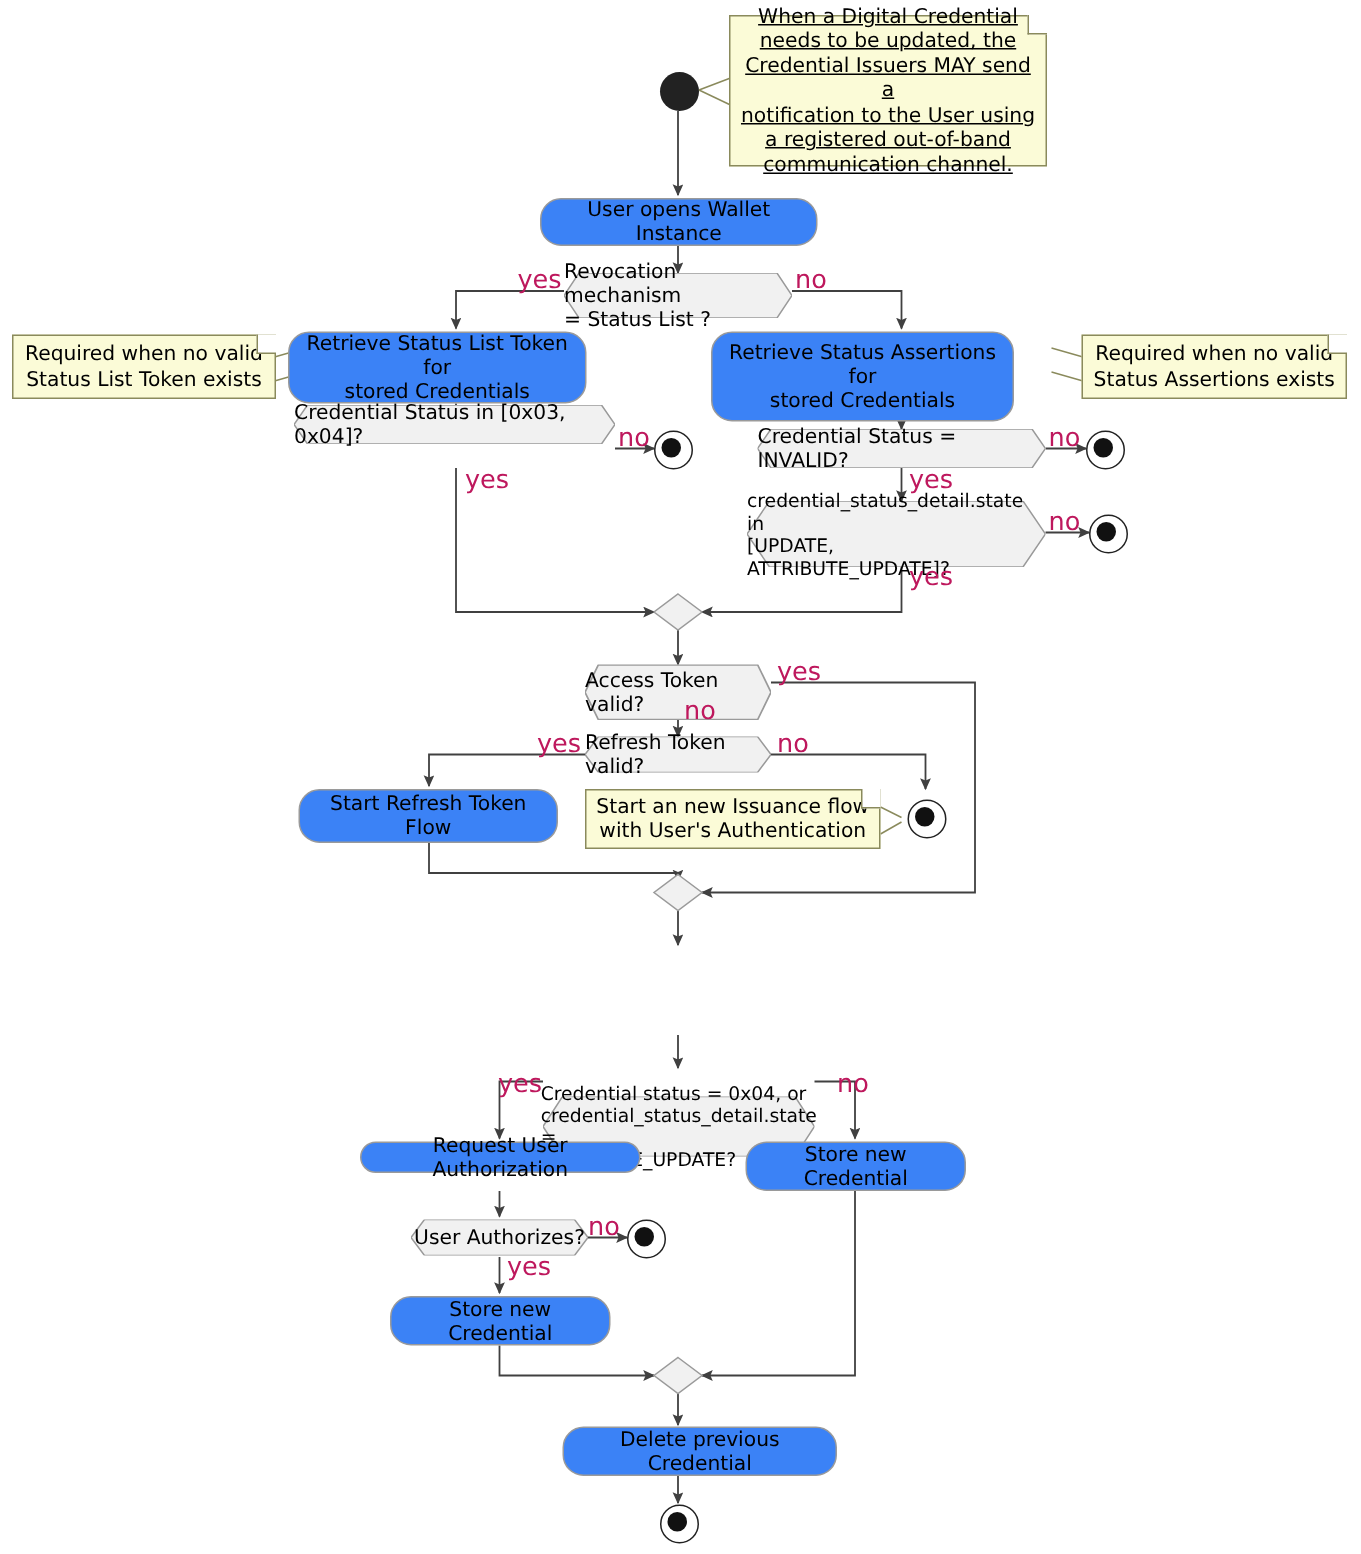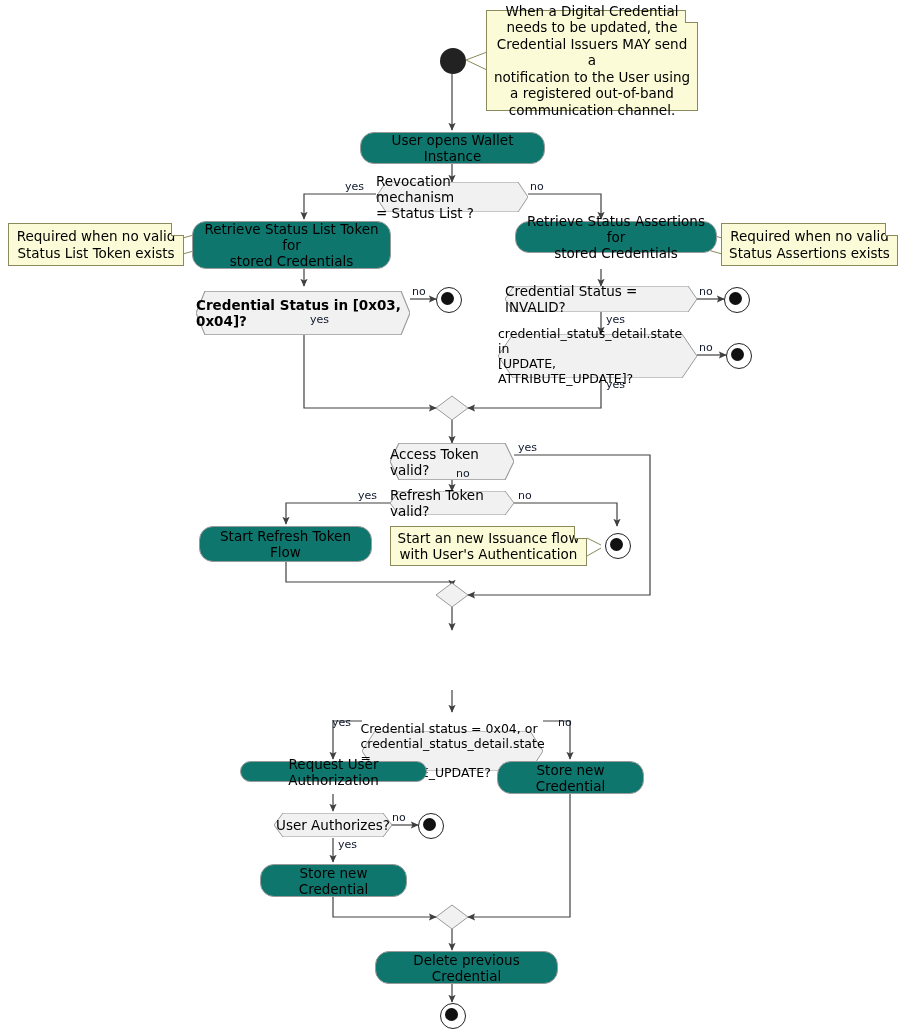--- a/index.html
+++ b/index.html
@@ -31,21 +31,21 @@
     display: flex;
     align-items: center;
     justify-content: center;
     text-align: center;
     color: #000000;
     font-size: 13.5px;
     line-height: 16px;
     white-space: pre-line;
   }
   .activity {
-    background: #0f766e;
+    background: #3b82f6;
     border: 1px solid #9A9A9A;
     border-radius: 14px;
     padding: 2px 10px;
     text-align: center;
   }
   .decision-wrap {
     position: absolute;
     box-sizing: border-box;
   }
   .decision-shape {
@@ -87,23 +87,23 @@
     right: -1px;
     top: -1px;
     width: 12px;
     height: 12px;
     background: #ffffff;
     border-left: 1px solid #8A8A5C;
     border-bottom: 1px solid #8A8A5C;
   }
   .edge-label {
     position: absolute;
-    font-size: 11px;
+    font-size: 17px;
     line-height: 14px;
-    color: #0f172a;
+    color: #be185d;
     white-space: nowrap;
   }
   .circle-node {
     position: absolute;
   }
 </style>
 </head>
 <body>
 
 <div id="diagram">
@@ -193,21 +193,21 @@
 
     <g stroke="#9A9A9A" stroke-width="1" fill="#F1F1F1">
       <polygon points="452,396 468,408 452,420 436,408"></polygon>
       <polygon points="452,583 468,595 452,607 436,595"></polygon>
       <polygon points="452,905 468,917 452,929 436,917"></polygon>
     </g>
   </svg>
 
   <div class="circle-node" style="left:440px; top:48px; width:26px; height:26px; border-radius:50%; background:#222222;"></div>
 
-  <div class="note" style="left:486px; top:10px; width:212px; height:101px;">
+  <div class="note" style="left:486px; top:10px; width:212px; height:101px;text-decoration:underline;">
     <span class="foldcorner"></span>
     <span>When a Digital Credential
 needs to be updated, the
 Credential Issuers MAY send a
 notification to the User using
 a registered out-of-band
 communication channel.</span>
   </div>
 
   <div class="node activity" style="left:360px; top:132px; width:185px; height:32px;">
@@ -227,31 +227,31 @@
   <div class="node activity" style="left:192px; top:221px; width:199px; height:48px;">
     <span>Retrieve Status List Token for
 stored Credentials</span>
   </div>
   <div class="note" style="left:8px; top:223px; width:176px; height:43px;">
     <span class="foldcorner"></span>
     <span>Required when no valid
 Status List Token exists</span>
   </div>
 
-  <div class="node activity" style="left:515px; top:221px; width:202px; height:32px;">
+  <div class="node activity" style="left:474px; top:221px; width:202px; height:60px;">
     <span>Retrieve Status Assertions for
 stored Credentials</span>
   </div>
   <div class="note" style="left:721px; top:223px; width:177px; height:43px;">
     <span class="foldcorner"></span>
     <span>Required when no valid
 Status Assertions exists</span>
   </div>
 
-  <div class="decision-wrap" style="left:196px; top:291px; width:214px; height:44px;font-weight:bold;">
+  <div class="decision-wrap" style="left:196px; top:270px; width:214px; height:26px;">
     <svg class="decision-shape" viewBox="0 0 214 26" preserveAspectRatio="none">
       <polygon points="9,0 205,0 214,13 205,26 9,26 0,13" fill="#F1F1F1" stroke="#9A9A9A" stroke-width="1"></polygon>
     </svg>
     <div class="decision-label">Credential Status in [0x03, 0x04]?</div>
   </div>
   <div class="edge-label" style="left:412px; top:285px;">no</div>
   <div class="edge-label" style="left:310px; top:313px;">yes</div>
   <div class="circle-node" style="left:436px; top:287px; width:24px; height:24px; border-radius:50%; border:1.8px solid #222; background:#fff;">
     <div style="position:absolute; left:3.5px; top:3.5px; width:13px; height:13px; border-radius:50%; background:#111;"></div>
   </div>

